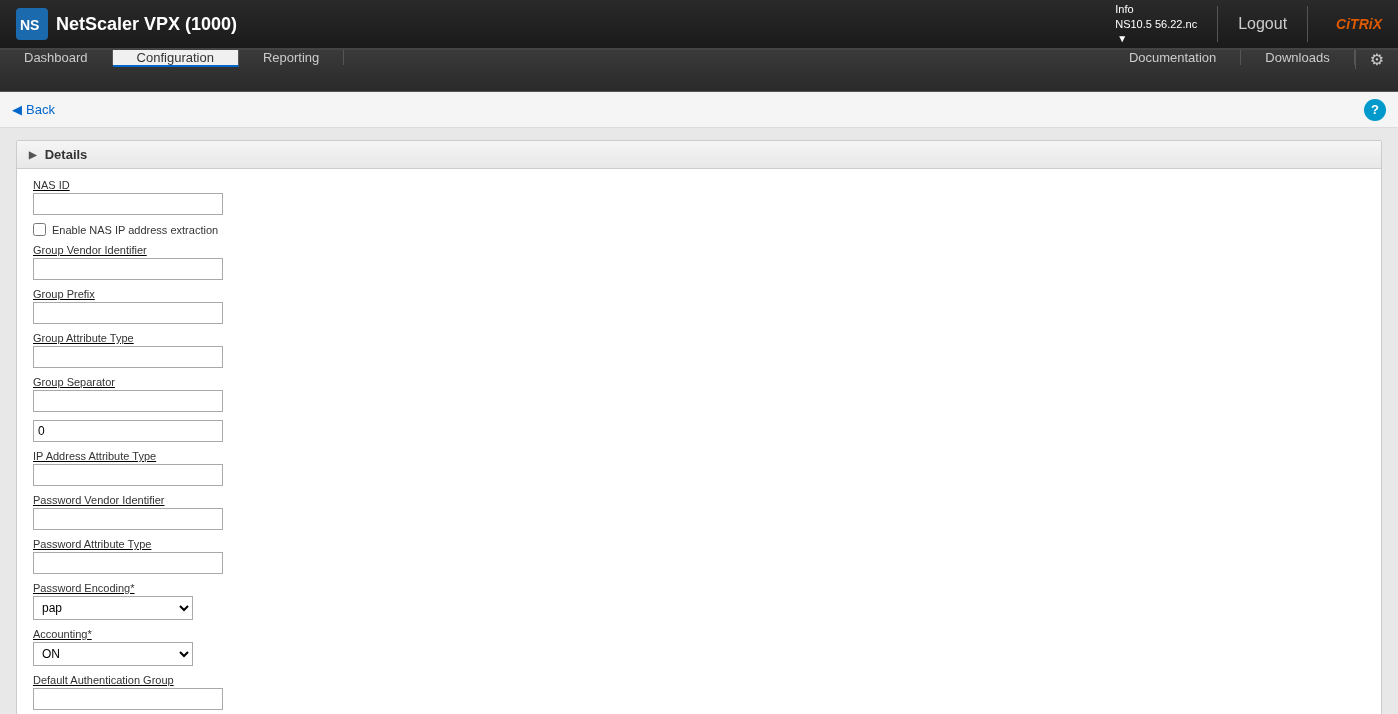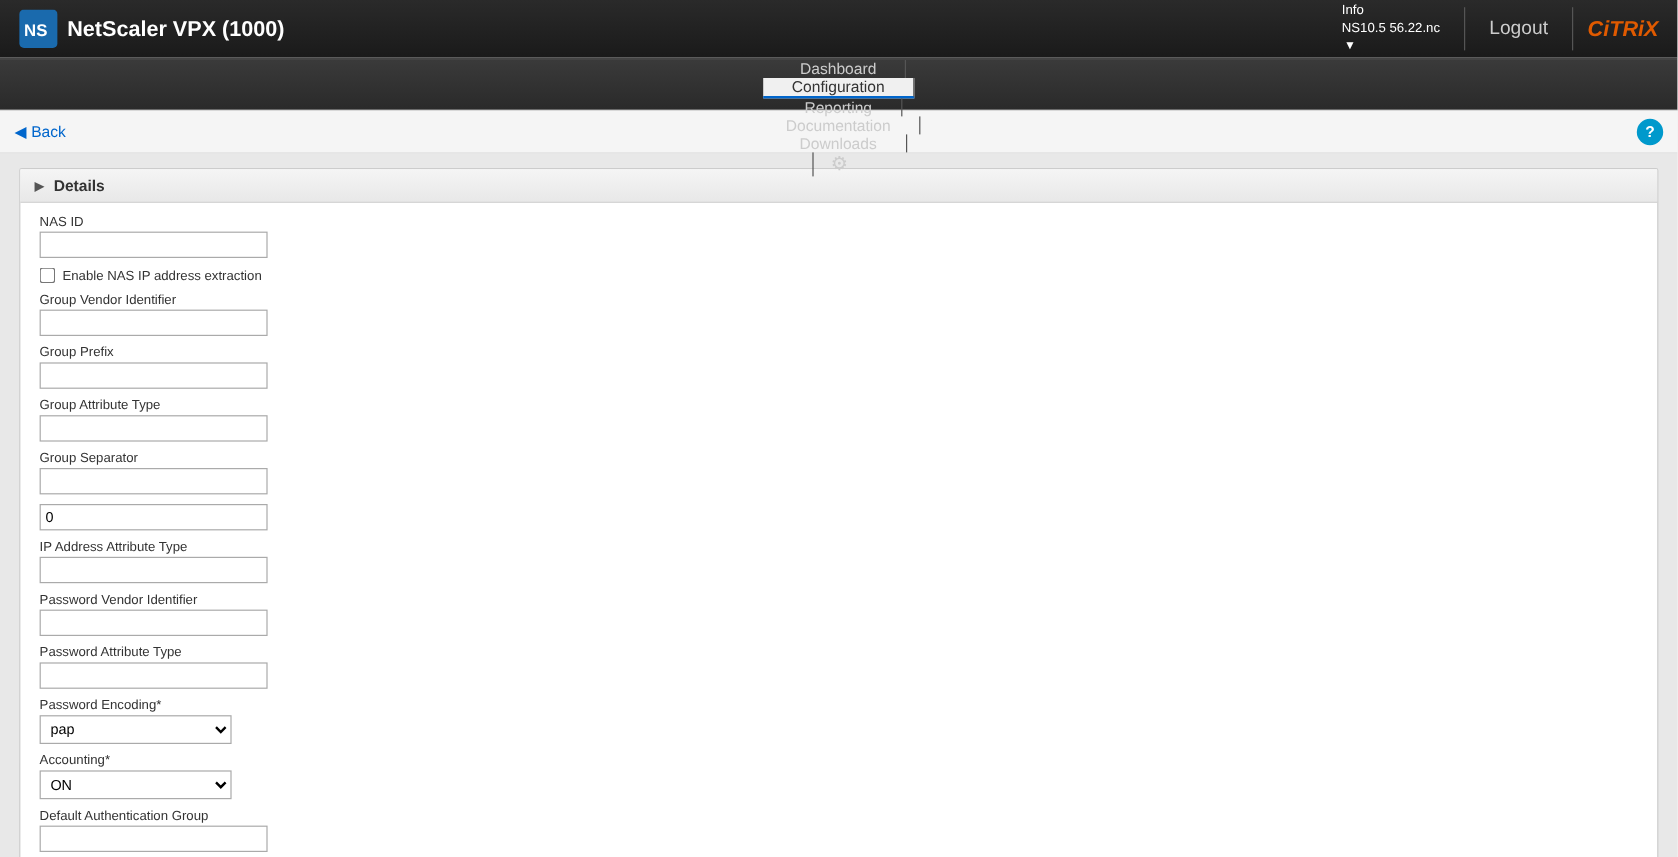--- a/index.html
+++ b/index.html
@@ -52,33 +52,33 @@
       margin: 0 12px;
     }
     .topbar-logout {
       color: #ccc;
       font-size: 16px;
       cursor: pointer;
       padding: 0 8px;
     }
     .citrix-logo {
       color: #e05a00;
-      font-size: 18px;
+      font-size: 14px;
       font-weight: bold;
       font-style: italic;
+      margin-left: 16px;
     }
 
     
     .navbar {
       background: linear-gradient(180deg, #3a3a3a 0%, #2a2a2a 100%);
       display: flex;
-      align-items: center;
+      align-items: flex-start;
       height: 42px;
       border-bottom: 1px solid #555;
-      flex-direction: column;
     }
     .nav-item {
       display: flex;
       align-items: center;
       padding: 0 24px;
       color: #ccc;
       font-size: 13px;
       cursor: pointer;
       border-right: 1px solid #555;
       white-space: nowrap;
@@ -157,20 +157,21 @@
       color: #555;
       font-size: 10px;
     }
     .panel-body {
       padding: 10px 16px 16px 16px;
     }
 
     
     .form-group {
       margin-bottom: 8px;
+      text-decoration: underline;
     }
     .form-label {
       display: block;
       color: #333;
       font-size: 11px;
       margin-bottom: 2px;
     }
     .form-input {
       width: 190px;
       height: 22px;

